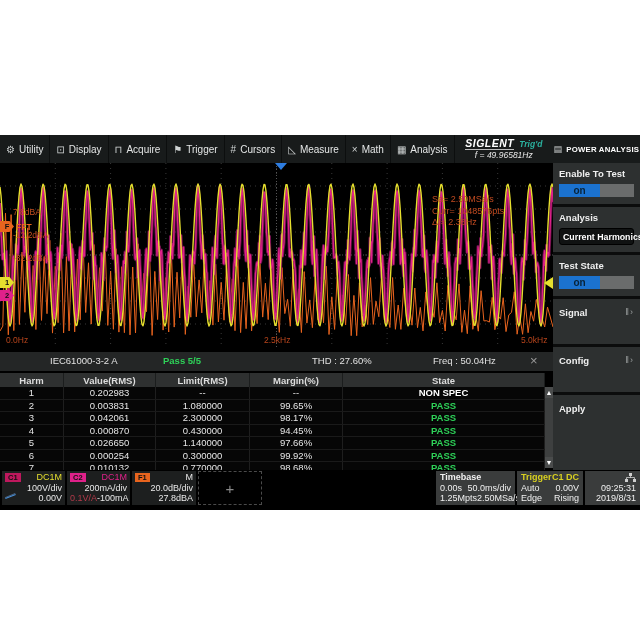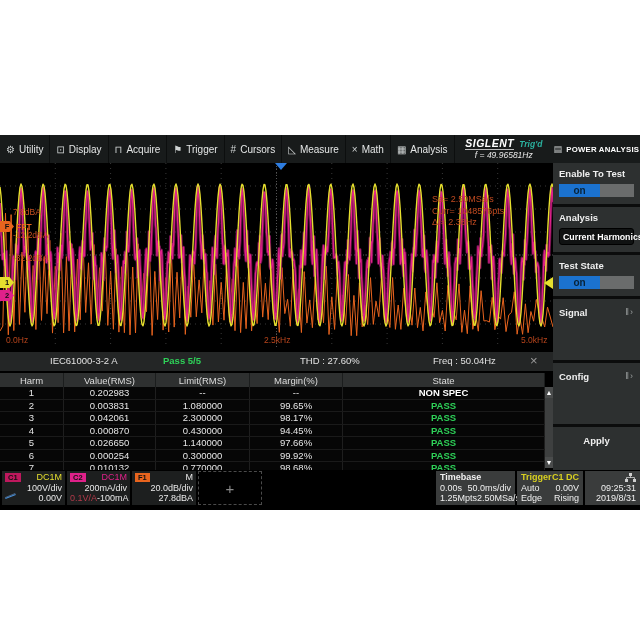--- a/index.html
+++ b/index.html
@@ -26,21 +26,21 @@
   .sb-header .sb-icon{font-size:9px;color:#cfd3d3;}
   .sb-title{font-size:7.8px;font-weight:bold;color:#fff;letter-spacing:.2px;}
   .sb-sec{padding:5px 6px 7px 6px;border-bottom:3px solid #0b0c0c;}
   .sb-label{font-size:9.5px;font-weight:bold;color:#efefef;margin-bottom:5px;}
   .toggle{height:13px;width:75px;display:flex;font-size:10px;font-weight:bold;}
   .toggle .on-part{width:55%;background:#1b72cf;color:#082338;display:flex;align-items:center;justify-content:center;}
   .toggle .off-part{width:45%;background:#6a6c6c;}
   .dropdown{height:15px;background:#101212;border-radius:3px;display:flex;align-items:center;
             justify-content:space-between;padding:0 3px;border:1px solid #000;}
   .dd-value{font-size:8.8px;font-weight:bold;color:#fff;white-space:nowrap;}
-  .sb-row{display:flex;justify-content:space-between;align-items:flex-start;padding:8px 6px 42px 6px;border-bottom:3px solid #0b0c0c;}
+  .sb-row{display:flex;justify-content:space-between;align-items:flex-start;padding:8px 6px 26px 6px;border-bottom:3px solid #0b0c0c;}
   .sb-row .sb-label{margin-bottom:0;}
   .sb-arrow{font-size:9px;color:#9a9e9e;letter-spacing:1px;}
   .sb-fill{flex:1;}
 
   
   .grid-area{position:absolute;left:0;top:28px;width:553px;height:184px;background:#000;}
   .grid-area svg{position:absolute;left:0;top:0;}
   .ov{position:absolute;font-size:9px;color:#c04a20;white-space:nowrap;}
   .ov-lines{line-height:11.5px;}
   .fft-lbl{position:absolute;left:13px;font-size:8.5px;color:#c85020;}
@@ -54,21 +54,21 @@
 
   
   .status-strip{position:absolute;left:0;top:217px;width:553px;height:19px;background:#242626;font-size:9.5px;color:#e2e2e2;}
   .status-strip span{position:absolute;top:3px;white-space:nowrap;}
   .st-pass{font-weight:bold;}
   .st-close{font-size:13px;color:#9a9a9a;top:1px !important;cursor:default;}
 
   
   .htable{position:absolute;left:0;top:238px;width:545px;height:95px;font-size:9.5px;}
   .thead,.trow{display:grid;grid-template-columns:64px 92px 94px 93px 202px;}
-  .thead{height:14px;background:#2e3030;color:#ddd;}
+  .thead{height:14px;background:#2e3030;color:#ddd;font-weight:bold;}
   .thead div{display:flex;align-items:center;justify-content:center;border-right:1px solid #1b1d1d;}
   .trow{height:11.5px;background:#060606;border-bottom:1px solid #1a1a1a;color:#e6e6e6;}
   .trow div{display:flex;align-items:center;justify-content:center;border-right:1px solid #1e1e1e;overflow:hidden;}
   .cell-state.pass{color:#2ed158;font-weight:bold;}
   .cell-state.nonspec{color:#fff;font-weight:bold;}
   .scrollbar{position:absolute;left:545px;top:252px;width:8px;height:81px;background:#3e4040;display:flex;flex-direction:column;justify-content:space-between;}
   .sc-btn{height:11px;display:flex;align-items:center;justify-content:center;font-size:7px;color:#fff;background:#4a4c4c;}
 
   
   .bottombar{position:absolute;left:0;top:335px;width:640px;height:36px;background:#000;font-size:9px;}
@@ -160,21 +160,21 @@
         </div>
       </div>
       <div class="sb-row">
         <span class="sb-label">Signal</span>
         <span class="sb-arrow">‖›</span>
       </div>
       <div class="sb-row">
         <span class="sb-label">Config</span>
         <span class="sb-arrow">‖›</span>
       </div>
-      <div class="sb-row" style="border-bottom:none;justify-content:center;">
+      <div class="sb-row" style="border-bottom:none;">
         <span class="sb-label">Apply</span>
       </div>
       <div class="sb-fill"></div>
     </div>
 
     <div class="grid-area">
       <svg id="wave-svg" width="553" height="184" viewBox="0 0 553 184">
           <line x1="55.3" y1="0" x2="55.3" y2="184" stroke="#383838" stroke-width="1" stroke-dasharray="1 4"></line>
           <line x1="110.6" y1="0" x2="110.6" y2="184" stroke="#383838" stroke-width="1" stroke-dasharray="1 4"></line>
           <line x1="165.9" y1="0" x2="165.9" y2="184" stroke="#383838" stroke-width="1" stroke-dasharray="1 4"></line>
@@ -224,21 +224,21 @@
       </div>
 
       <div class="axis-lbl" style="left:6px;">0.0Hz</div>
       <div class="axis-lbl" style="left:264px;">2.5kHz</div>
       <div class="axis-lbl" style="left:521px;">5.0kHz</div>
     </div>
 
     <div class="status-strip">
       <span style="left:30px;padding-left:20px;">IEC61000-3-2 A</span>
       <span class="st-pass" id="pass-lbl" style="left: 163px; color: rgb(46, 209, 88);">Pass 5/5</span>
-      <span style="left:300px;text-align:center;">THD : 27.60%</span>
+      <span style="left:312px;text-align:center;">THD : 27.60%</span>
       <span style="left:433px;">Freq : 50.04Hz</span>
       <span class="st-close" style="left:530px;">×</span>
     </div>
 
     <div class="htable">
       <div class="thead">
         <div>Harm</div>
         <div>Value(RMS)</div>
         <div>Limit(RMS)</div>
         <div>Margin(%)</div>

